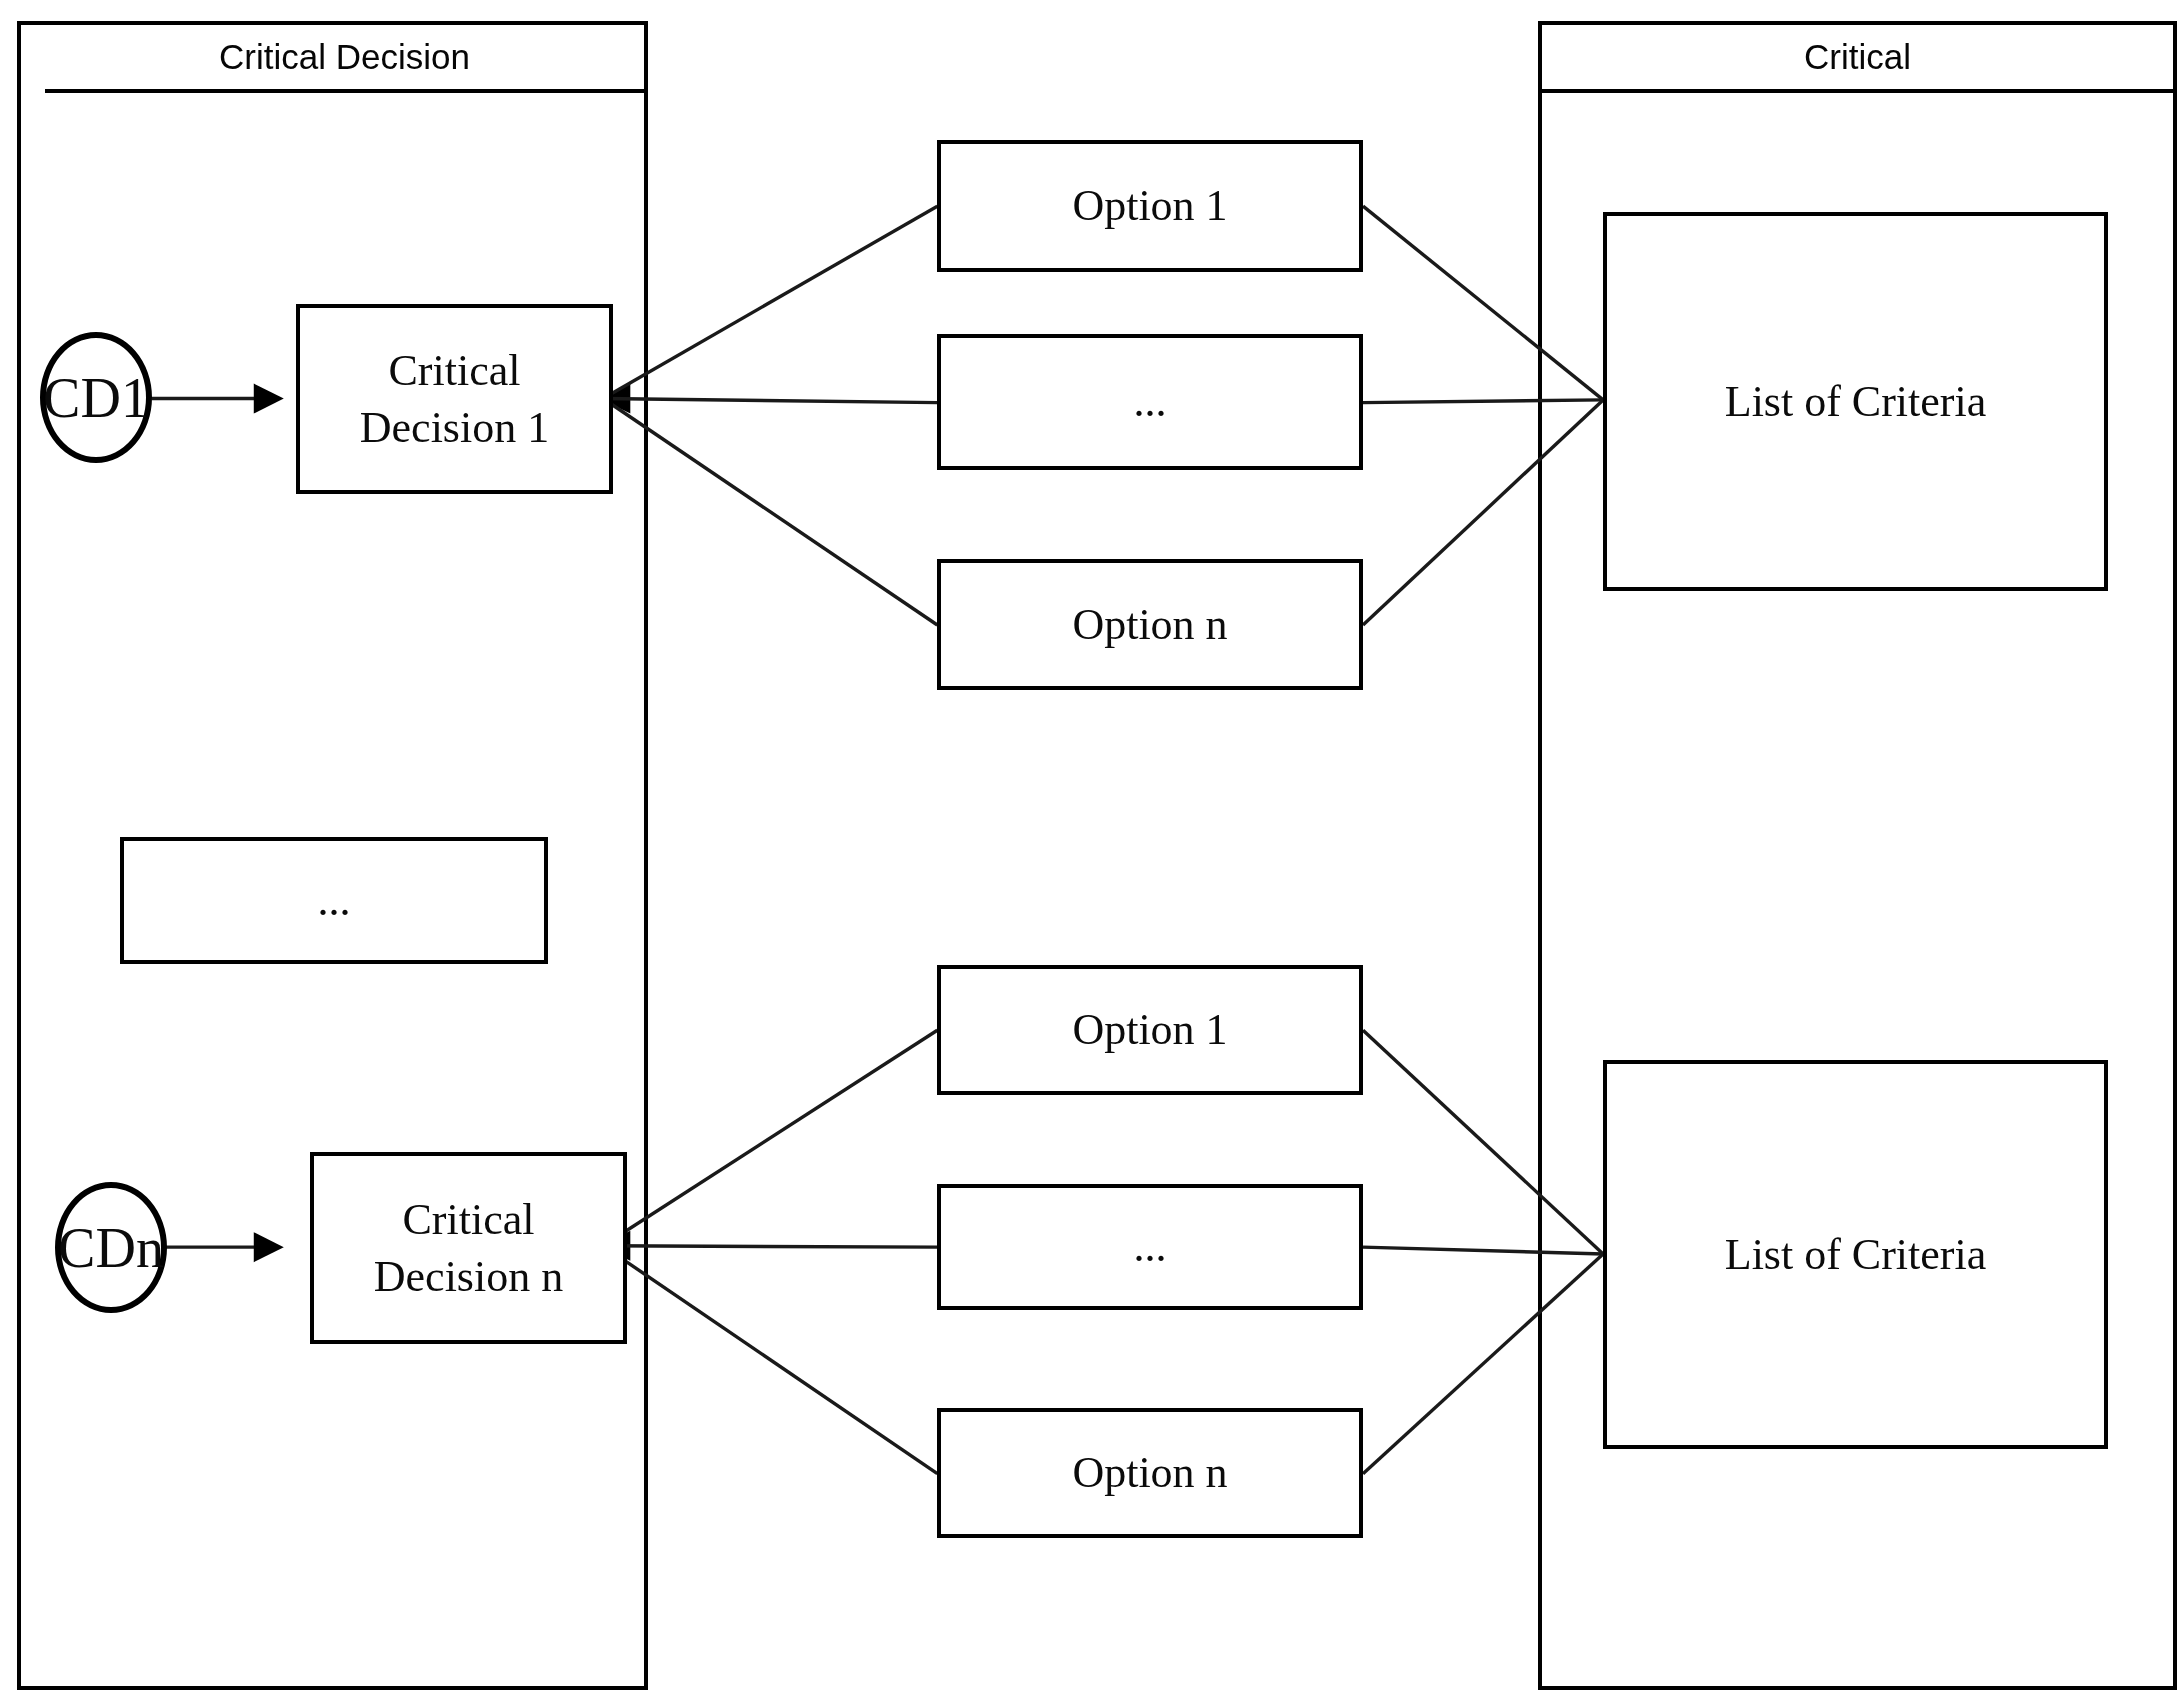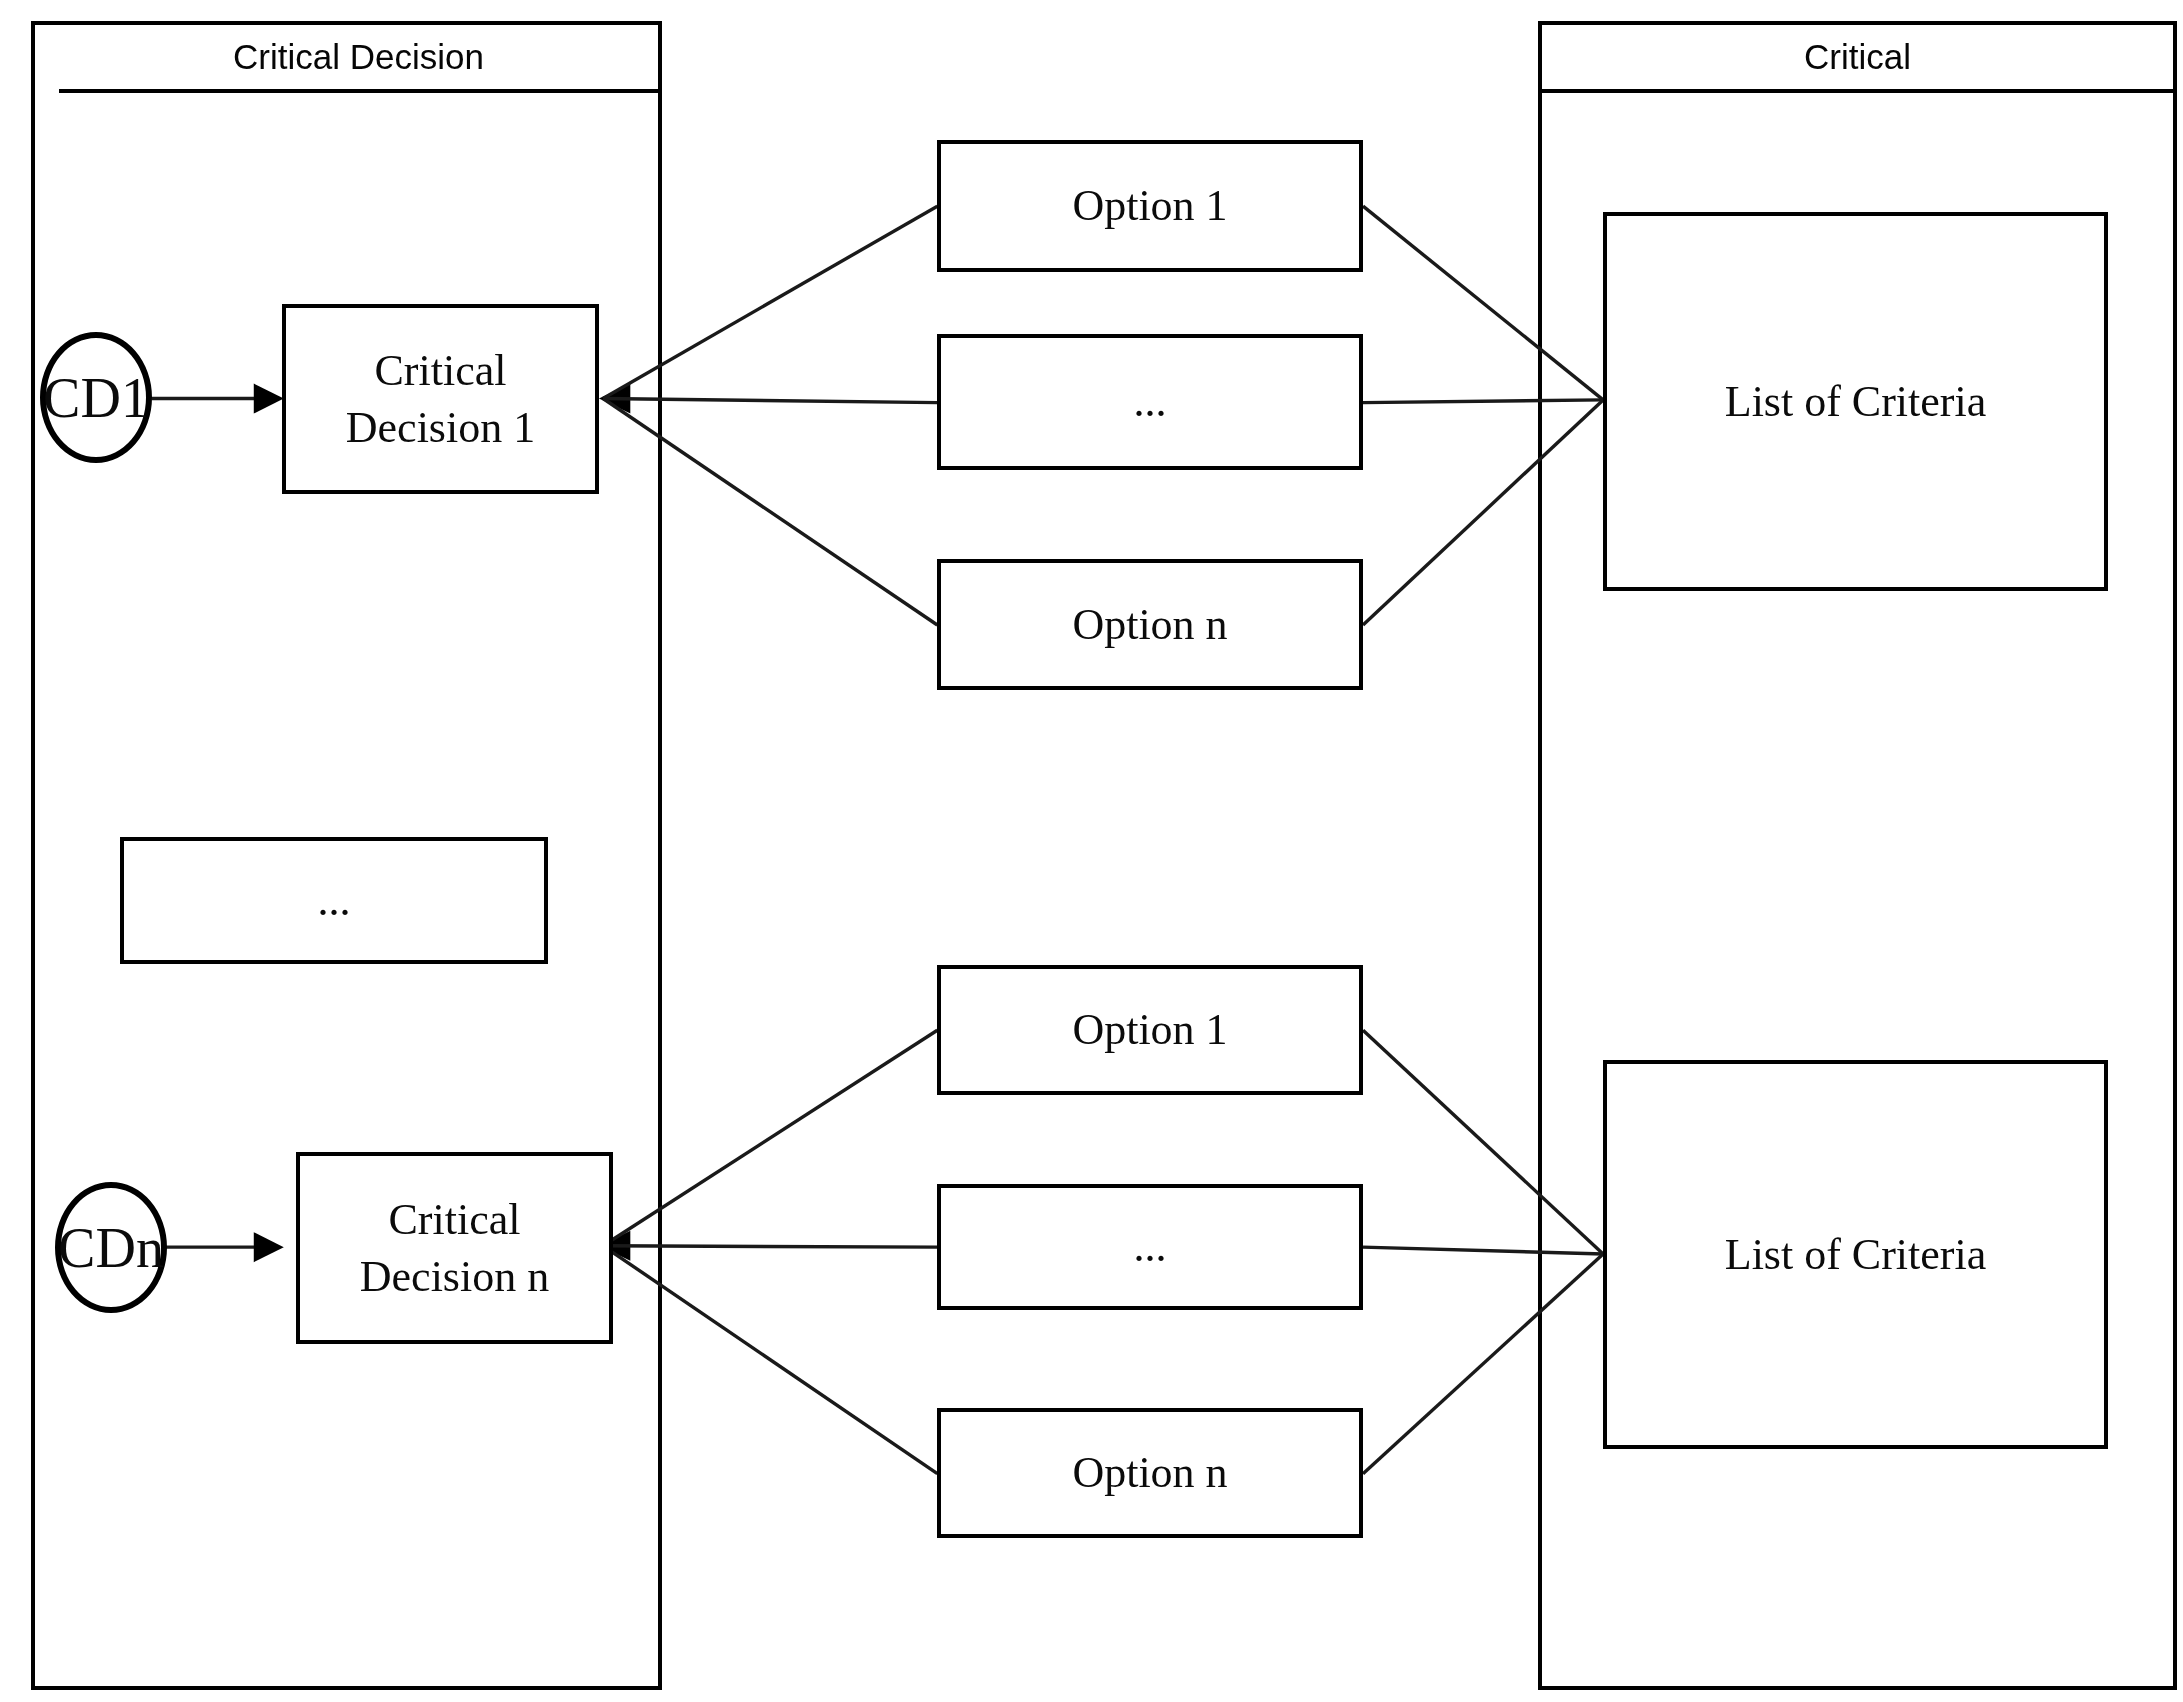--- a/index.html
+++ b/index.html
@@ -63,37 +63,37 @@
     background: #ffffff;
     display: flex;
     align-items: center;
     justify-content: center;
     text-align: center;
     font-family: "Liberation Serif", serif;
     font-size: 44px;
     line-height: 1.3;
     z-index: 2;
   }
-  .node.decision { padding: 4px 34px; }
+  .node.decision { padding: 4px 34px; margin-left: 14px; }
   .ellipse {
     position: absolute;
     border: 6.1px solid #000;
     border-radius: 50%;
     box-sizing: border-box;
     background: #ffffff;
     display: flex;
     align-items: center;
     justify-content: center;
     font-family: "Liberation Serif", serif;
     font-size: 56px;
     z-index: 2;
   }
 
   
-  #lane-critical-decision { left: 31px;   width: 631px; padding-left: 24px; }
+  #lane-critical-decision { left: 17px;   width: 631px; padding-left: 24px; }
   #lane-options           { left: 778px; width: 628px; }
   #lane-criteria          { left: 1538px; width: 639px; }
 
   #cd1-ellipse { left: 40px;  top: 332px;  width: 112px; height: 131px; }
   #cdn-ellipse { left: 55px;  top: 1182px; width: 112px; height: 131px; }
 
   #cd1-box { left: 282px; top: 304px;  width: 317px; height: 190px; }
   #cdn-box { left: 296px; top: 1152px; width: 317px; height: 192px; }
 
   #left-ellipsis-box { left: 120px; top: 837px; width: 428px; height: 127px; }

